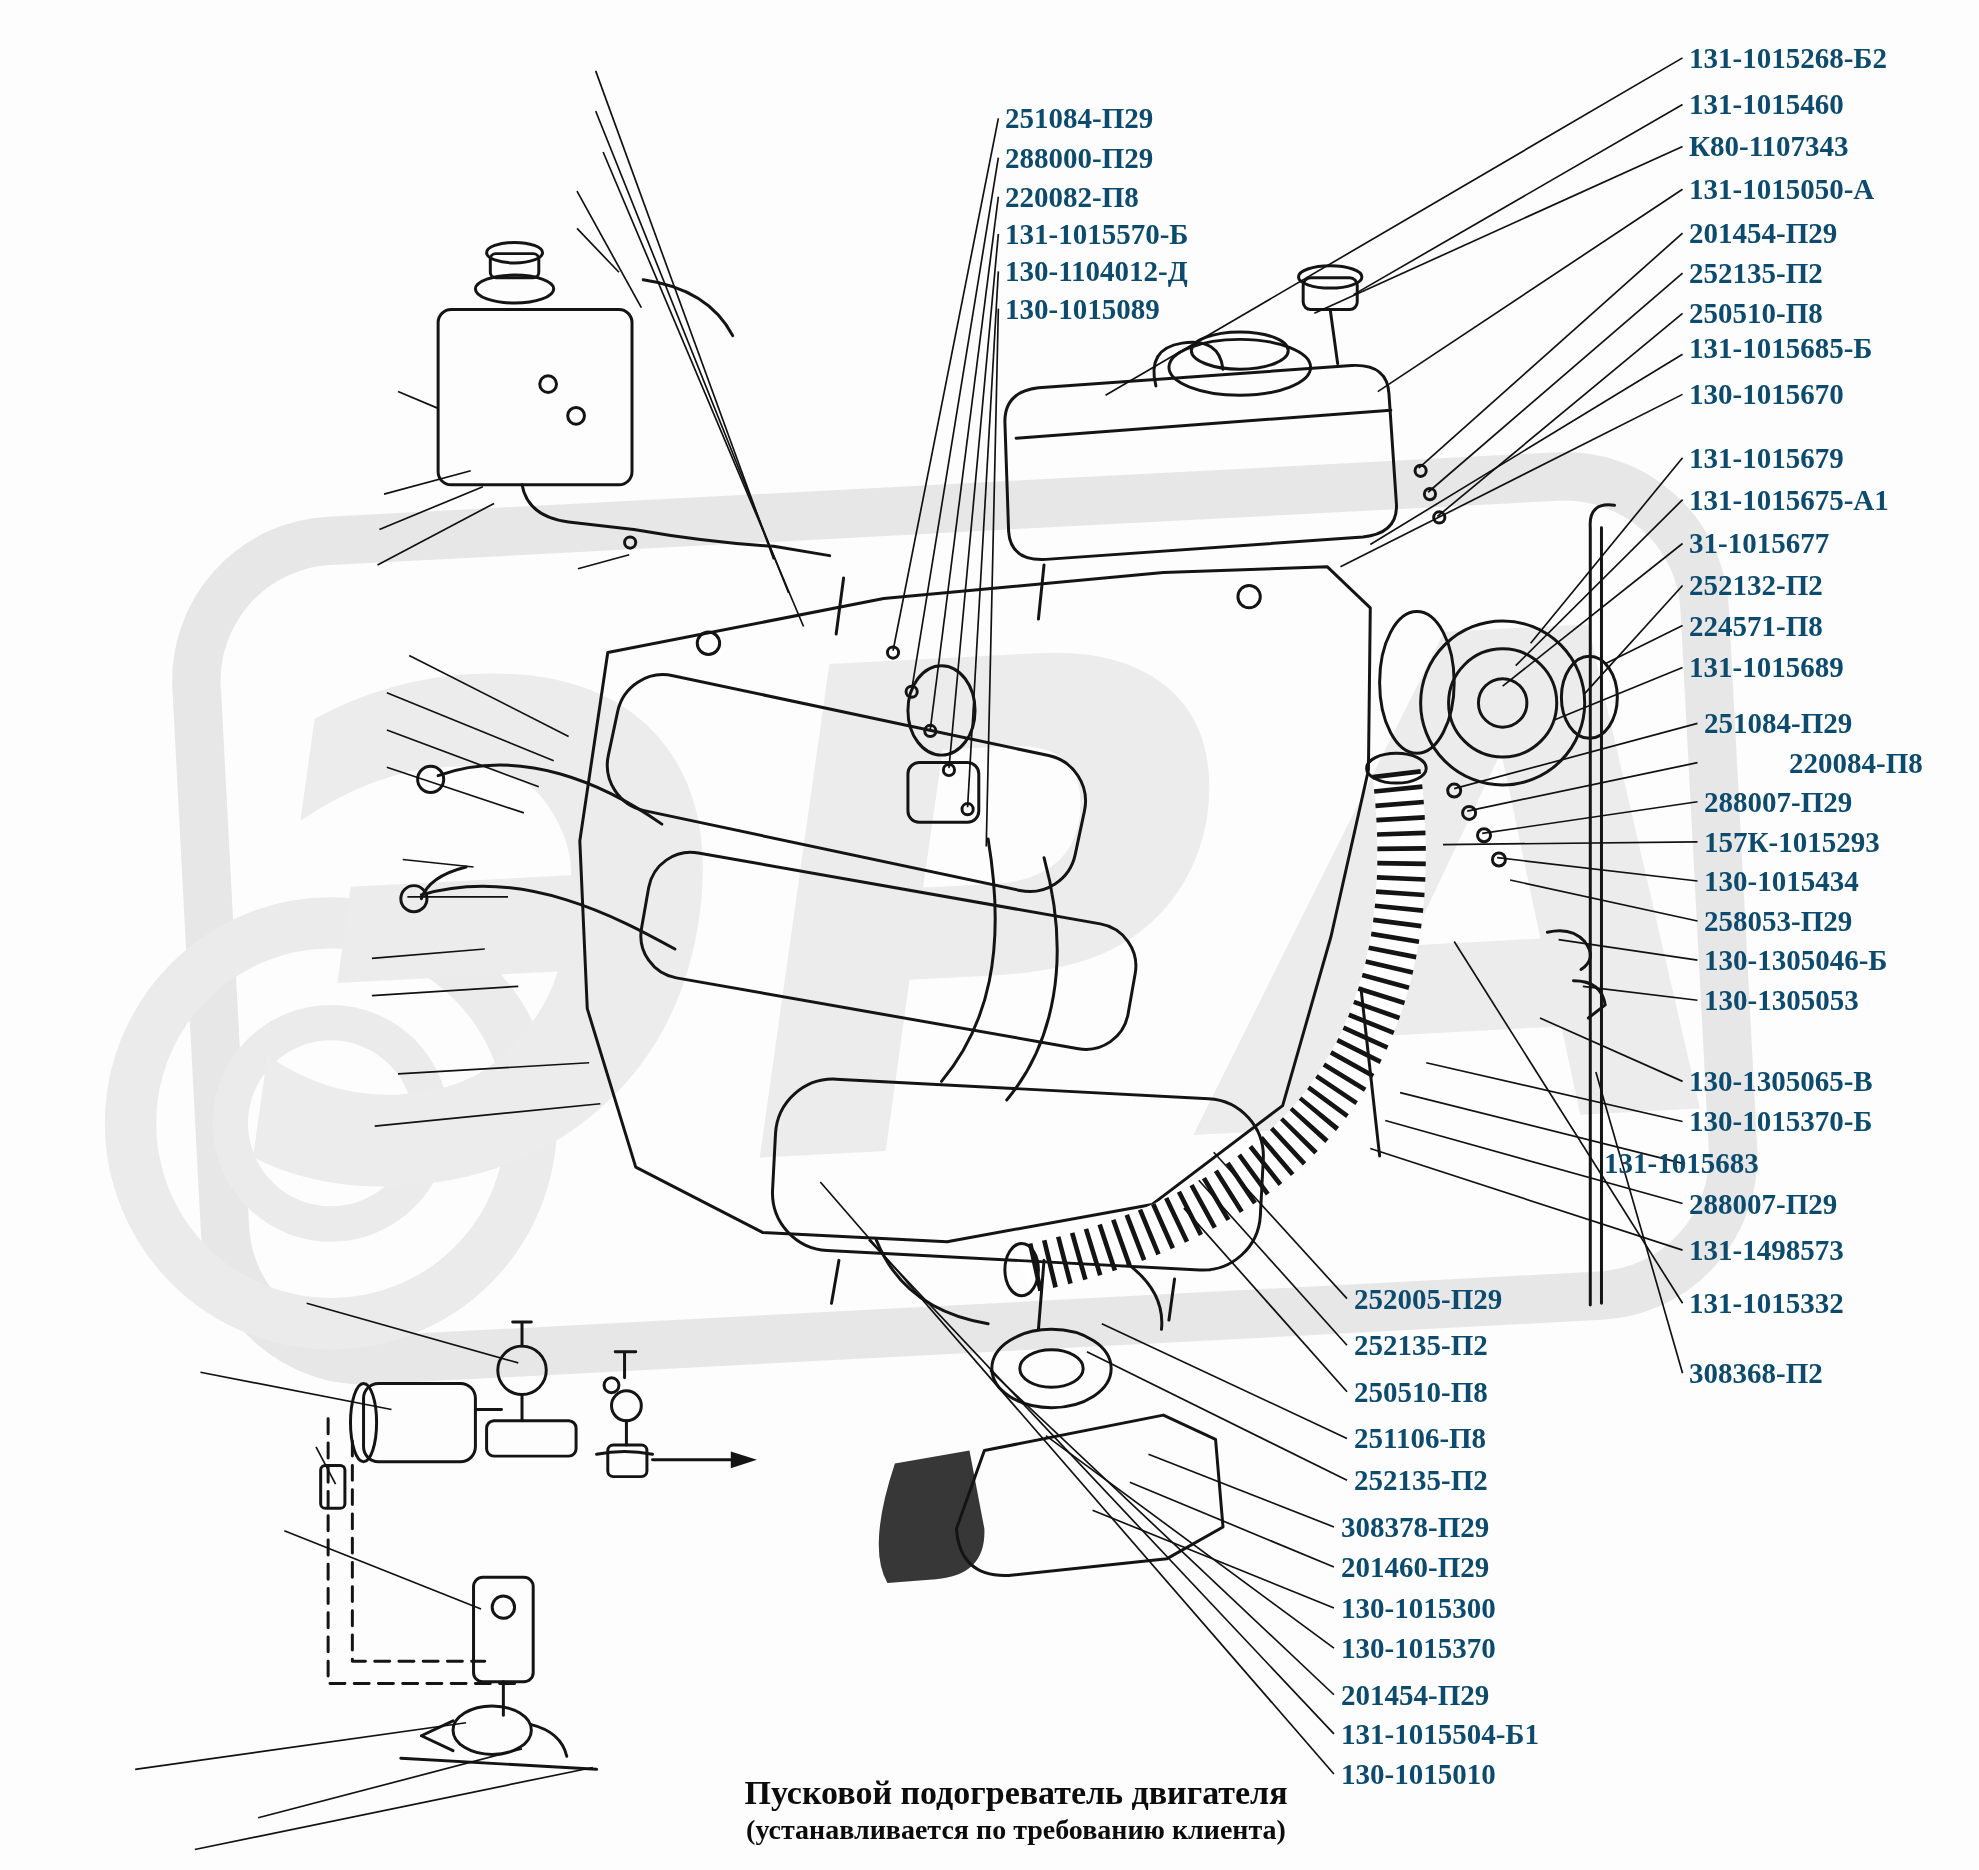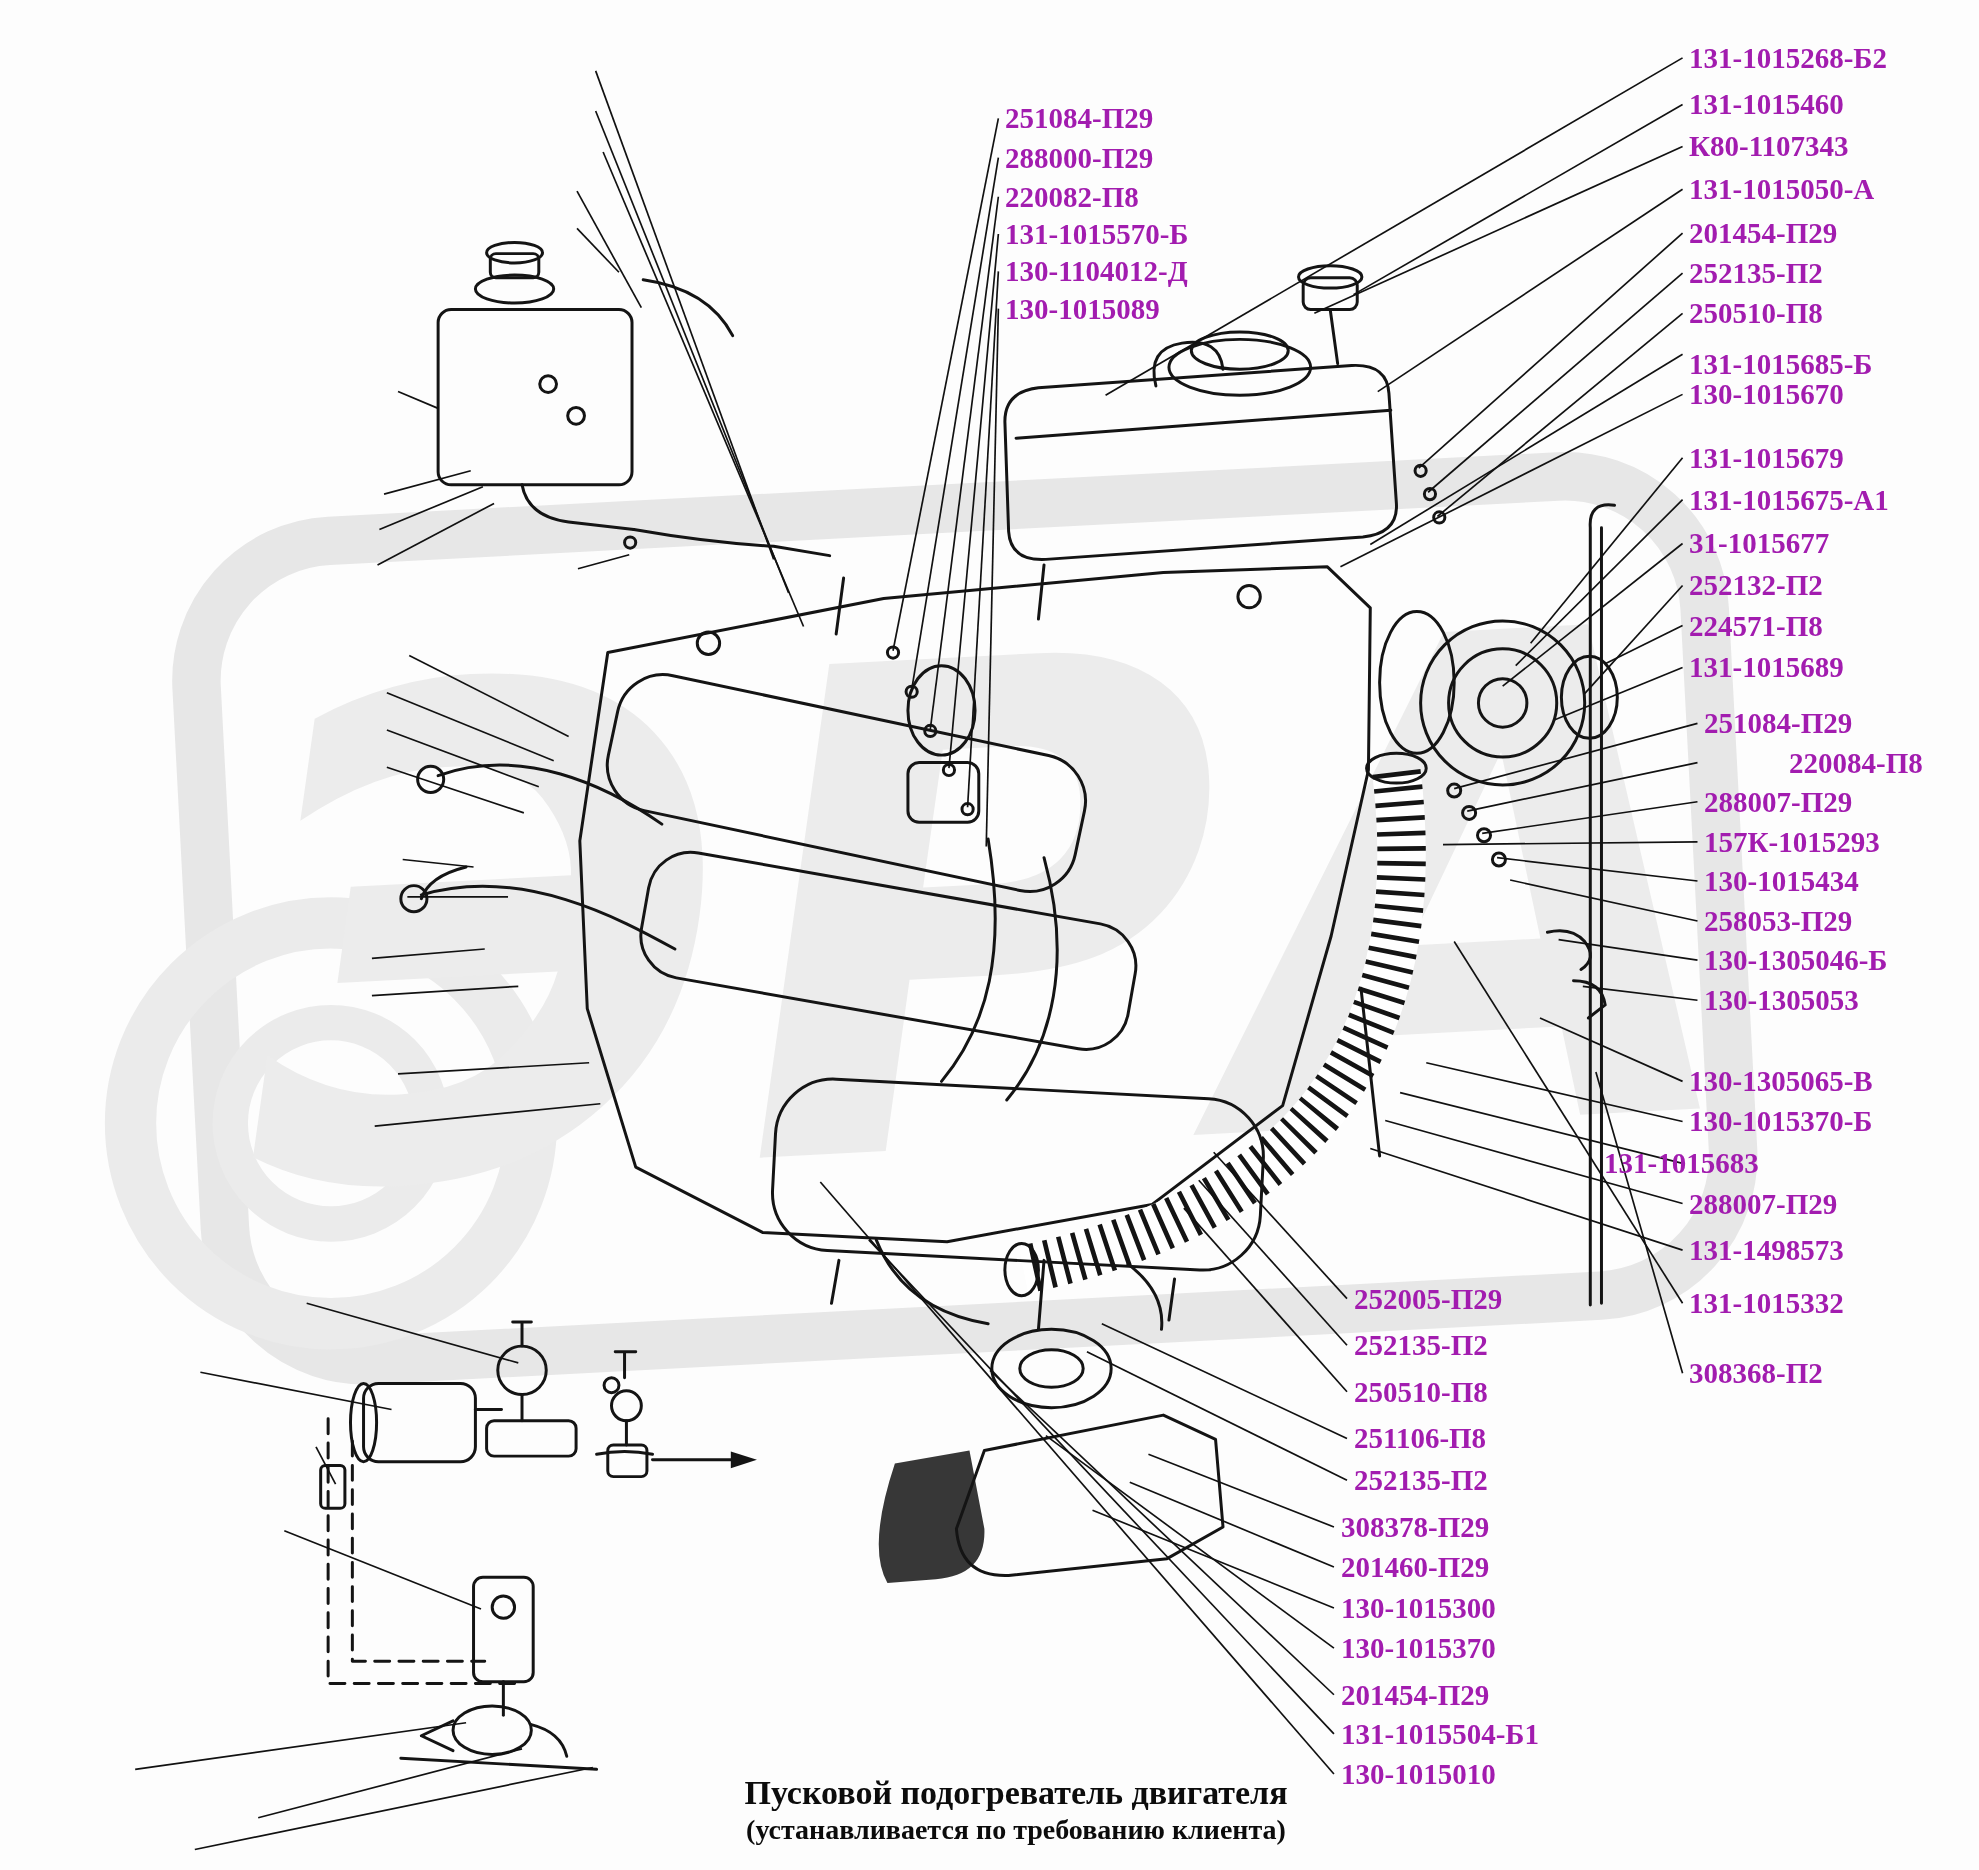--- a/index.html
+++ b/index.html
@@ -10,21 +10,21 @@
     background:#fdfdfd;
     overflow:hidden;
     font-family:"Liberation Serif", serif;
   }
   .layer{position:absolute;left:0;top:0;}
   .label{
     position:absolute;
     font-weight:bold;
     font-size:29px;
     line-height:1;
-    color:#a21caf;
+    color:#0c4a6e;
     white-space:nowrap;
     transform:translateY(-50%);
   }
   #caption{
     position:absolute;
     left:1016px;
     top:1773px;
     transform:translateX(-50%);
     text-align:center;
     color:#0c0c0c;
@@ -258,21 +258,21 @@
       <div class="label" style="left: 1005px; top: 234px;">131-1015570-Б</div>
       <div class="label" style="left: 1005px; top: 271px;">130-1104012-Д</div>
       <div class="label" style="left: 1005px; top: 309px; font-family: Liberation Serif, serif;">130-1015089</div>
       <div class="label" style="left: 1689px; top: 58px;">131-1015268-Б2</div>
       <div class="label" style="left: 1689px; top: 104px;">131-1015460</div>
       <div class="label" style="left: 1689px; top: 146px;">К80-1107343</div>
       <div class="label" style="left: 1689px; top: 189px;">131-1015050-А</div>
       <div class="label" style="left: 1689px; top: 233px;">201454-П29</div>
       <div class="label" style="left: 1689px; top: 273px;">252135-П2</div>
       <div class="label" style="left: 1689px; top: 313px;">250510-П8</div>
-      <div class="label" style="left: 1689px; top: 364px;">131-1015685-Б</div>
+      <div class="label" style="left: 1689px; top: 348px;">131-1015685-Б</div>
       <div class="label" style="left: 1689px; top: 394px;">130-1015670</div>
       <div class="label" style="left: 1689px; top: 458px;">131-1015679</div>
       <div class="label" style="left: 1689px; top: 500px;">131-1015675-А1</div>
       <div class="label" style="left: 1689px; top: 543px;">31-1015677</div>
       <div class="label" style="left: 1689px; top: 585px;">252132-П2</div>
       <div class="label" style="left: 1689px; top: 626px;">224571-П8</div>
       <div class="label" style="left: 1689px; top: 667px;">131-1015689</div>
       <div class="label" style="left: 1704px; top: 723px;">251084-П29</div>
       <div class="label" style="left: 1789px; top: 763px;">220084-П8</div>
       <div class="label" style="left: 1704px; top: 802px;">288007-П29</div>

